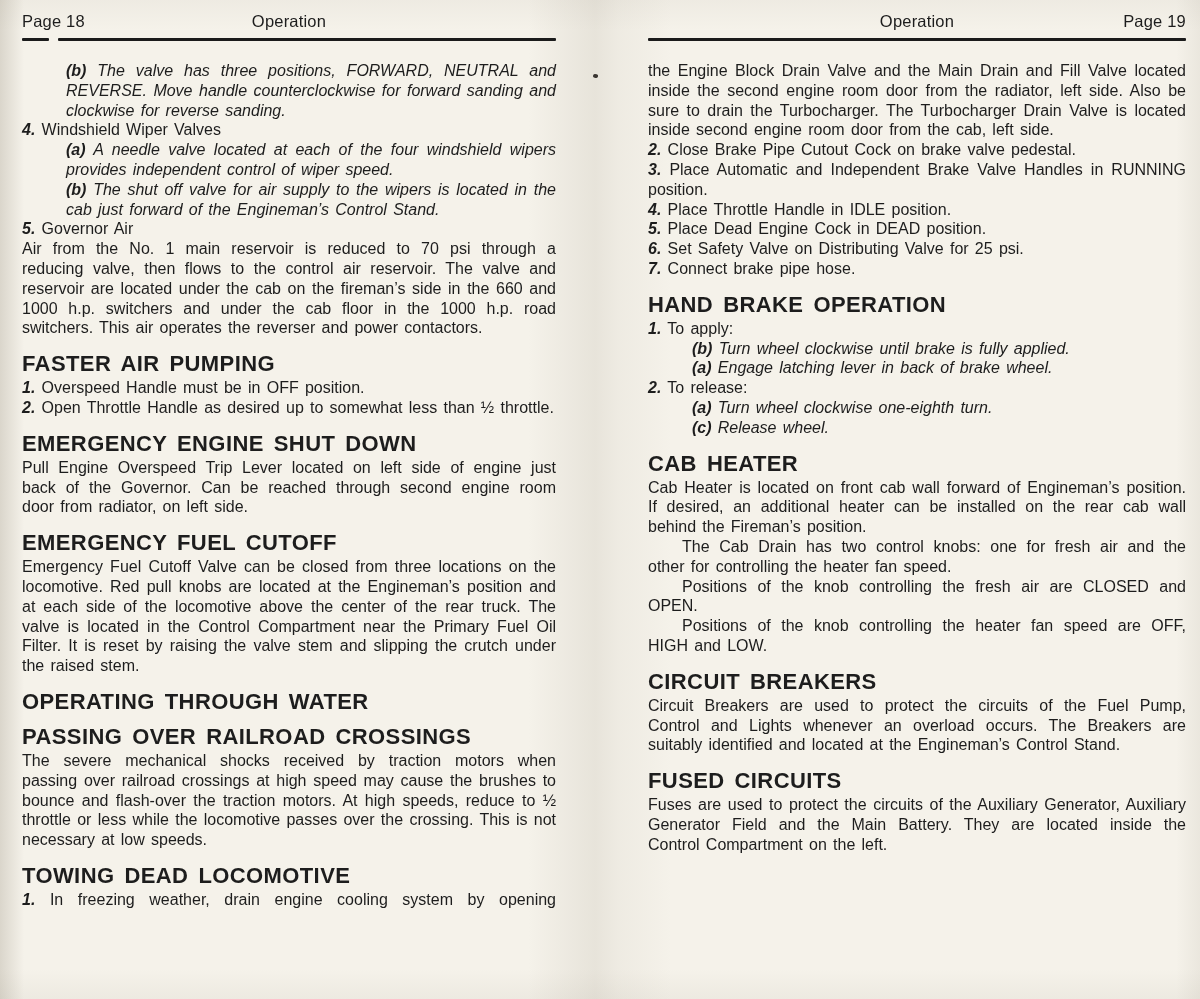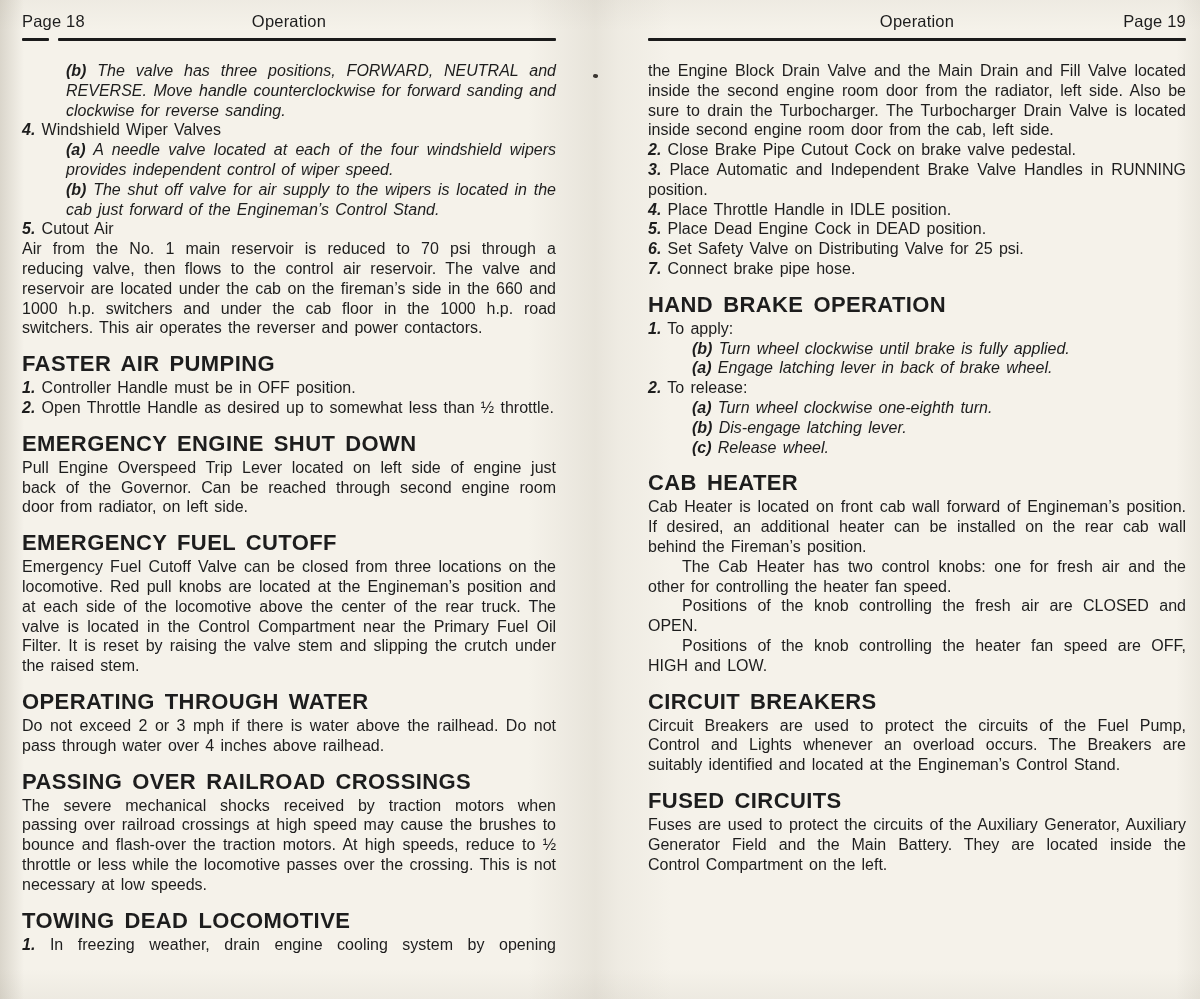--- a/index.html
+++ b/index.html
@@ -59,35 +59,34 @@
     <div class="rule">
       <span class="seg short"></span>
       <span class="seg long"></span>
     </div>
 
     <div class="bodytext">
       <p class="li ital"><span class="m">(b)</span> <span>The valve has three positions, FORWARD, NEUTRAL and REVERSE. Move handle counterclockwise for forward sanding and clockwise for reverse sanding.</span></p>
       <p class="li"><span class="m">4.</span> <span>Windshield Wiper Valves</span></p>
       <p class="li ital"><span class="m">(a)</span> <span>A needle valve located at each of the four windshield wipers provides independent control of wiper speed.</span></p>
       <p class="li ital"><span class="m">(b)</span> <span>The shut off valve for air supply to the wipers is located in the cab just forward of the Engineman’s Control Stand.</span></p>
-      <p class="li"><span class="m">5.</span> <span>Cutout Air</span></p>
+      <p class="li"><span class="m">5.</span> <span>Governor Air</span></p>
       <p class="p">Air from the No. 1 main reservoir is reduced to 70 psi through a reducing valve, then flows to the control air reservoir. The valve and reservoir are located under the cab on the fireman’s side in the 660 and 1000 h.p. switchers and under the cab floor in the 1000 h.p. road switchers. This air operates the reverser and power contactors.</p>
 
       <p class="h">FASTER AIR PUMPING</p>
-      <p class="li"><span class="m">1.</span> <span>Controller Handle must be in OFF position.</span></p>
+      <p class="li"><span class="m">1.</span> <span>Overspeed Handle must be in OFF position.</span></p>
       <p class="li"><span class="m">2.</span> <span>Open Throttle Handle as desired up to somewhat less than ½ throttle.</span></p>
 
       <p class="h">EMERGENCY ENGINE SHUT DOWN</p>
       <p class="p">Pull Engine Overspeed Trip Lever located on left side of engine just back of the Governor. Can be reached through second engine room door from radiator, on left side.</p>
 
       <p class="h">EMERGENCY FUEL CUTOFF</p>
       <p class="p">Emergency Fuel Cutoff Valve can be closed from three locations on the locomotive. Red pull knobs are located at the Engineman’s position and at each side of the locomotive above the center of the rear truck. The valve is located in the Control Compartment near the Primary Fuel Oil Filter. It is reset by raising the valve stem and slipping the crutch under the raised stem.</p>
 
       <p class="h">OPERATING THROUGH WATER</p>
-      <p class="p">Do not exceed 2 or 3 mph if there is water above the railhead. Do not pass through water over 4 inches above railhead.</p>
 
       <p class="h">PASSING OVER RAILROAD CROSSINGS</p>
       <p class="p">The severe mechanical shocks received by traction motors when passing over railroad crossings at high speed may cause the brushes to bounce and flash-over the traction motors. At high speeds, reduce to ½ throttle or less while the locomotive passes over the crossing. This is not necessary at low speeds.</p>
 
       <p class="h">TOWING DEAD LOCOMOTIVE</p>
       <p class="li jlast"><span class="m">1.</span> <span>In freezing weather, drain engine cooling system by opening</span></p>
     </div>
   </div>
 
   <div class="pagecol" id="pageR">
@@ -108,26 +107,25 @@
       <p class="li"><span class="m">5.</span> <span>Place Dead Engine Cock in DEAD position.</span></p>
       <p class="li"><span class="m">6.</span> <span>Set Safety Valve on Distributing Valve for 25 psi.</span></p>
       <p class="li"><span class="m">7.</span> <span>Connect brake pipe hose.</span></p>
 
       <p class="h">HAND BRAKE OPERATION</p>
       <p class="li"><span class="m">1.</span> <span>To apply:</span></p>
       <p class="li ital"><span class="m">(b)</span> <span>Turn wheel clockwise until brake is fully applied.</span></p>
       <p class="li ital"><span class="m">(a)</span> <span>Engage latching lever in back of brake wheel.</span></p>
       <p class="li"><span class="m">2.</span> <span>To release:</span></p>
       <p class="li ital"><span class="m">(a)</span> <span>Turn wheel clockwise one-eighth turn.</span></p>
-      <p class="li ital"><span class="m">(b)</span> <span>Dis-engage latching lever.</span></p>
       <p class="li ital"><span class="m">(c)</span> <span>Release wheel.</span></p>
 
       <p class="h">CAB HEATER</p>
       <p class="p">Cab Heater is located on front cab wall forward of Engineman’s position. If desired, an additional heater can be installed on the rear cab wall behind the Fireman’s position.</p>
-      <p class="p ind">The Cab Heater has two control knobs: one for fresh air and the other for controlling the heater fan speed.</p>
+      <p class="p ind">The Cab Drain has two control knobs: one for fresh air and the other for controlling the heater fan speed.</p>
       <p class="p ind">Positions of the knob controlling the fresh air are CLOSED and OPEN.</p>
       <p class="p ind">Positions of the knob controlling the heater fan speed are OFF, HIGH and LOW.</p>
 
       <p class="h">CIRCUIT BREAKERS</p>
       <p class="p">Circuit Breakers are used to protect the circuits of the Fuel Pump, Control and Lights whenever an overload occurs. The Breakers are suitably identified and located at the Engineman’s Control Stand.</p>
 
       <p class="h">FUSED CIRCUITS</p>
       <p class="p">Fuses are used to protect the circuits of the Auxiliary Generator, Auxiliary Generator Field and the Main Battery. They are located inside the Control Compartment on the left.</p>
     </div>
   </div>

